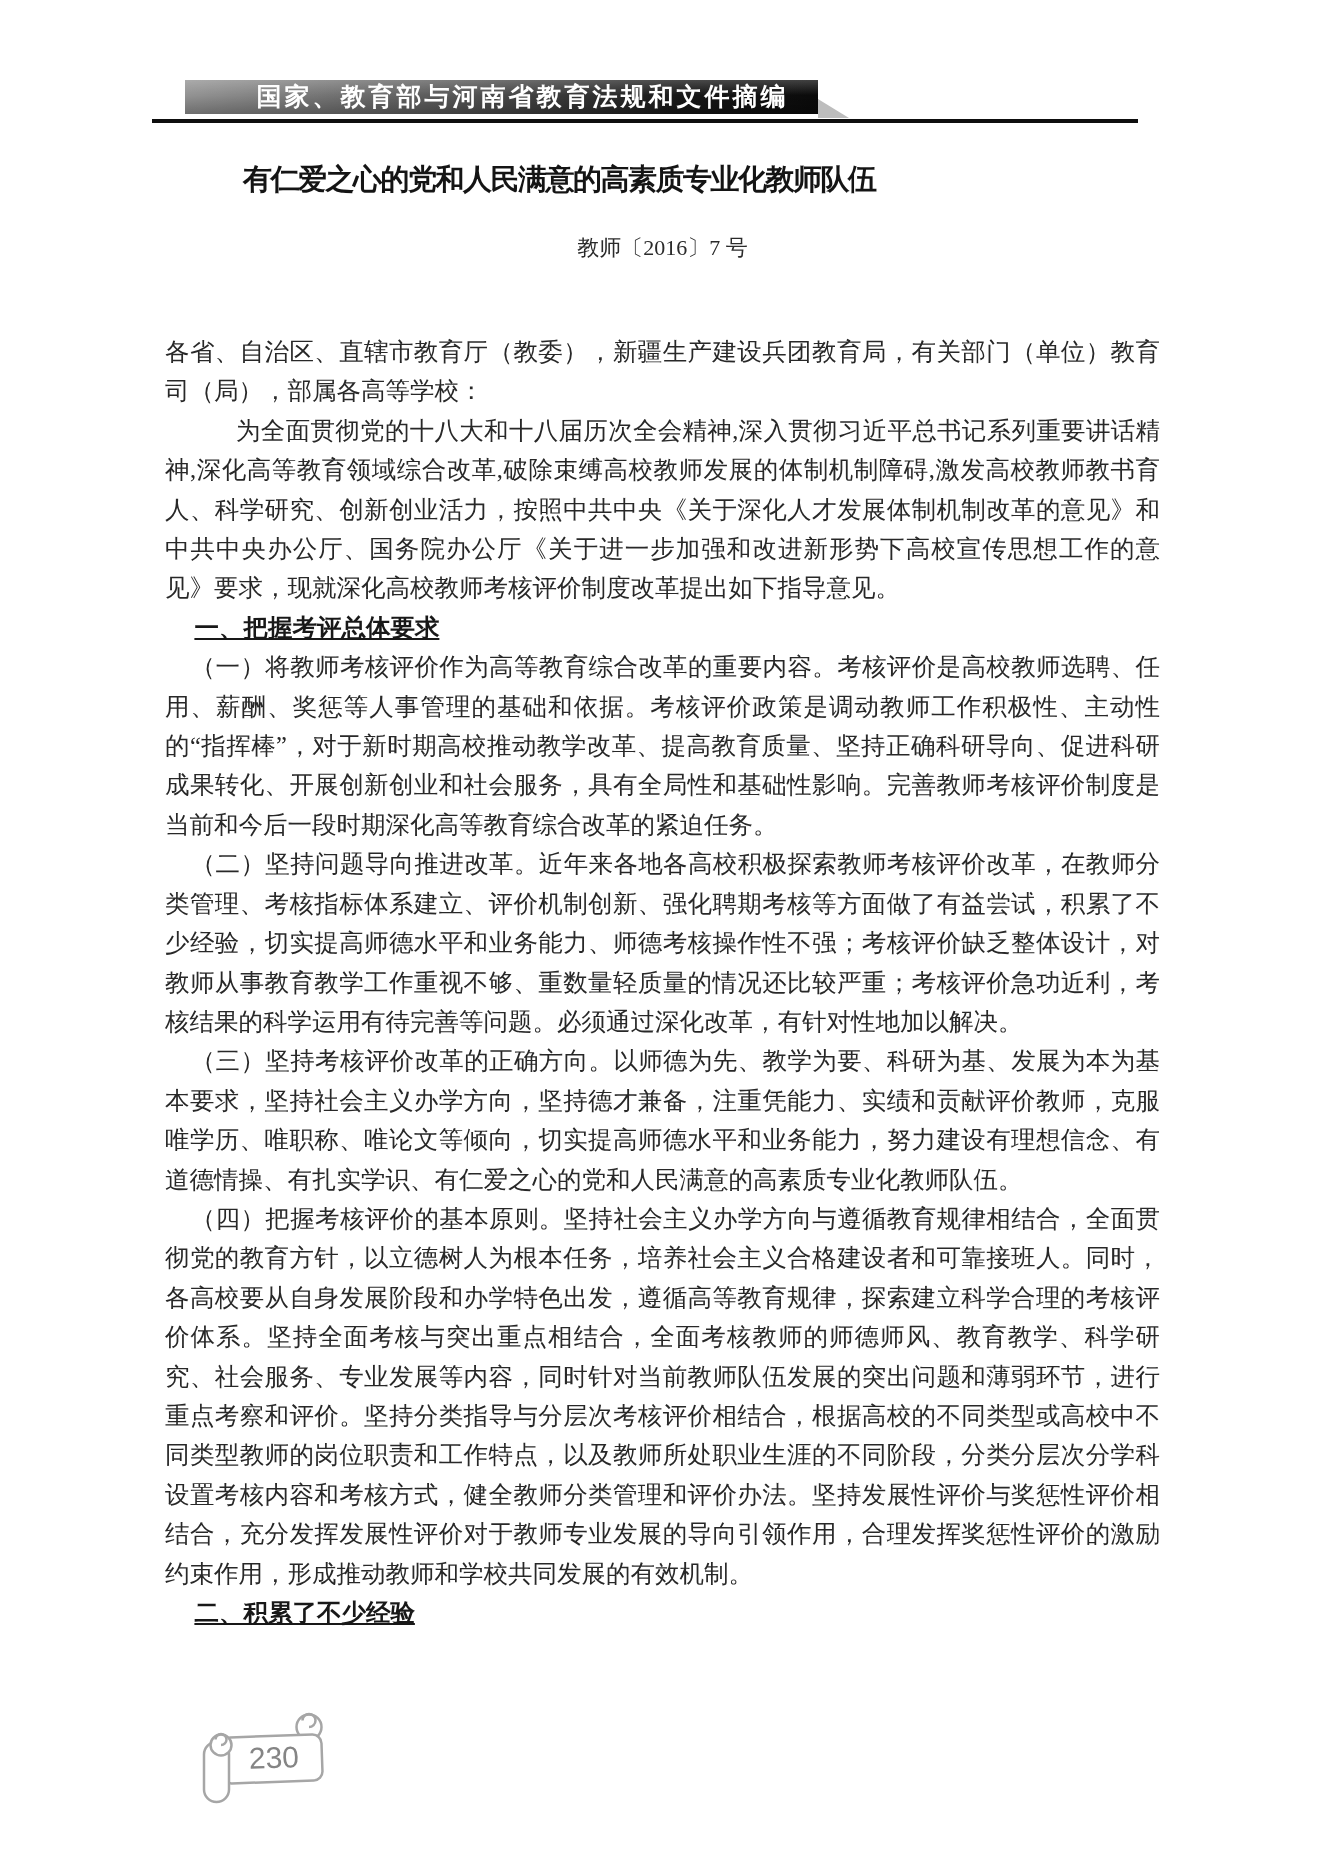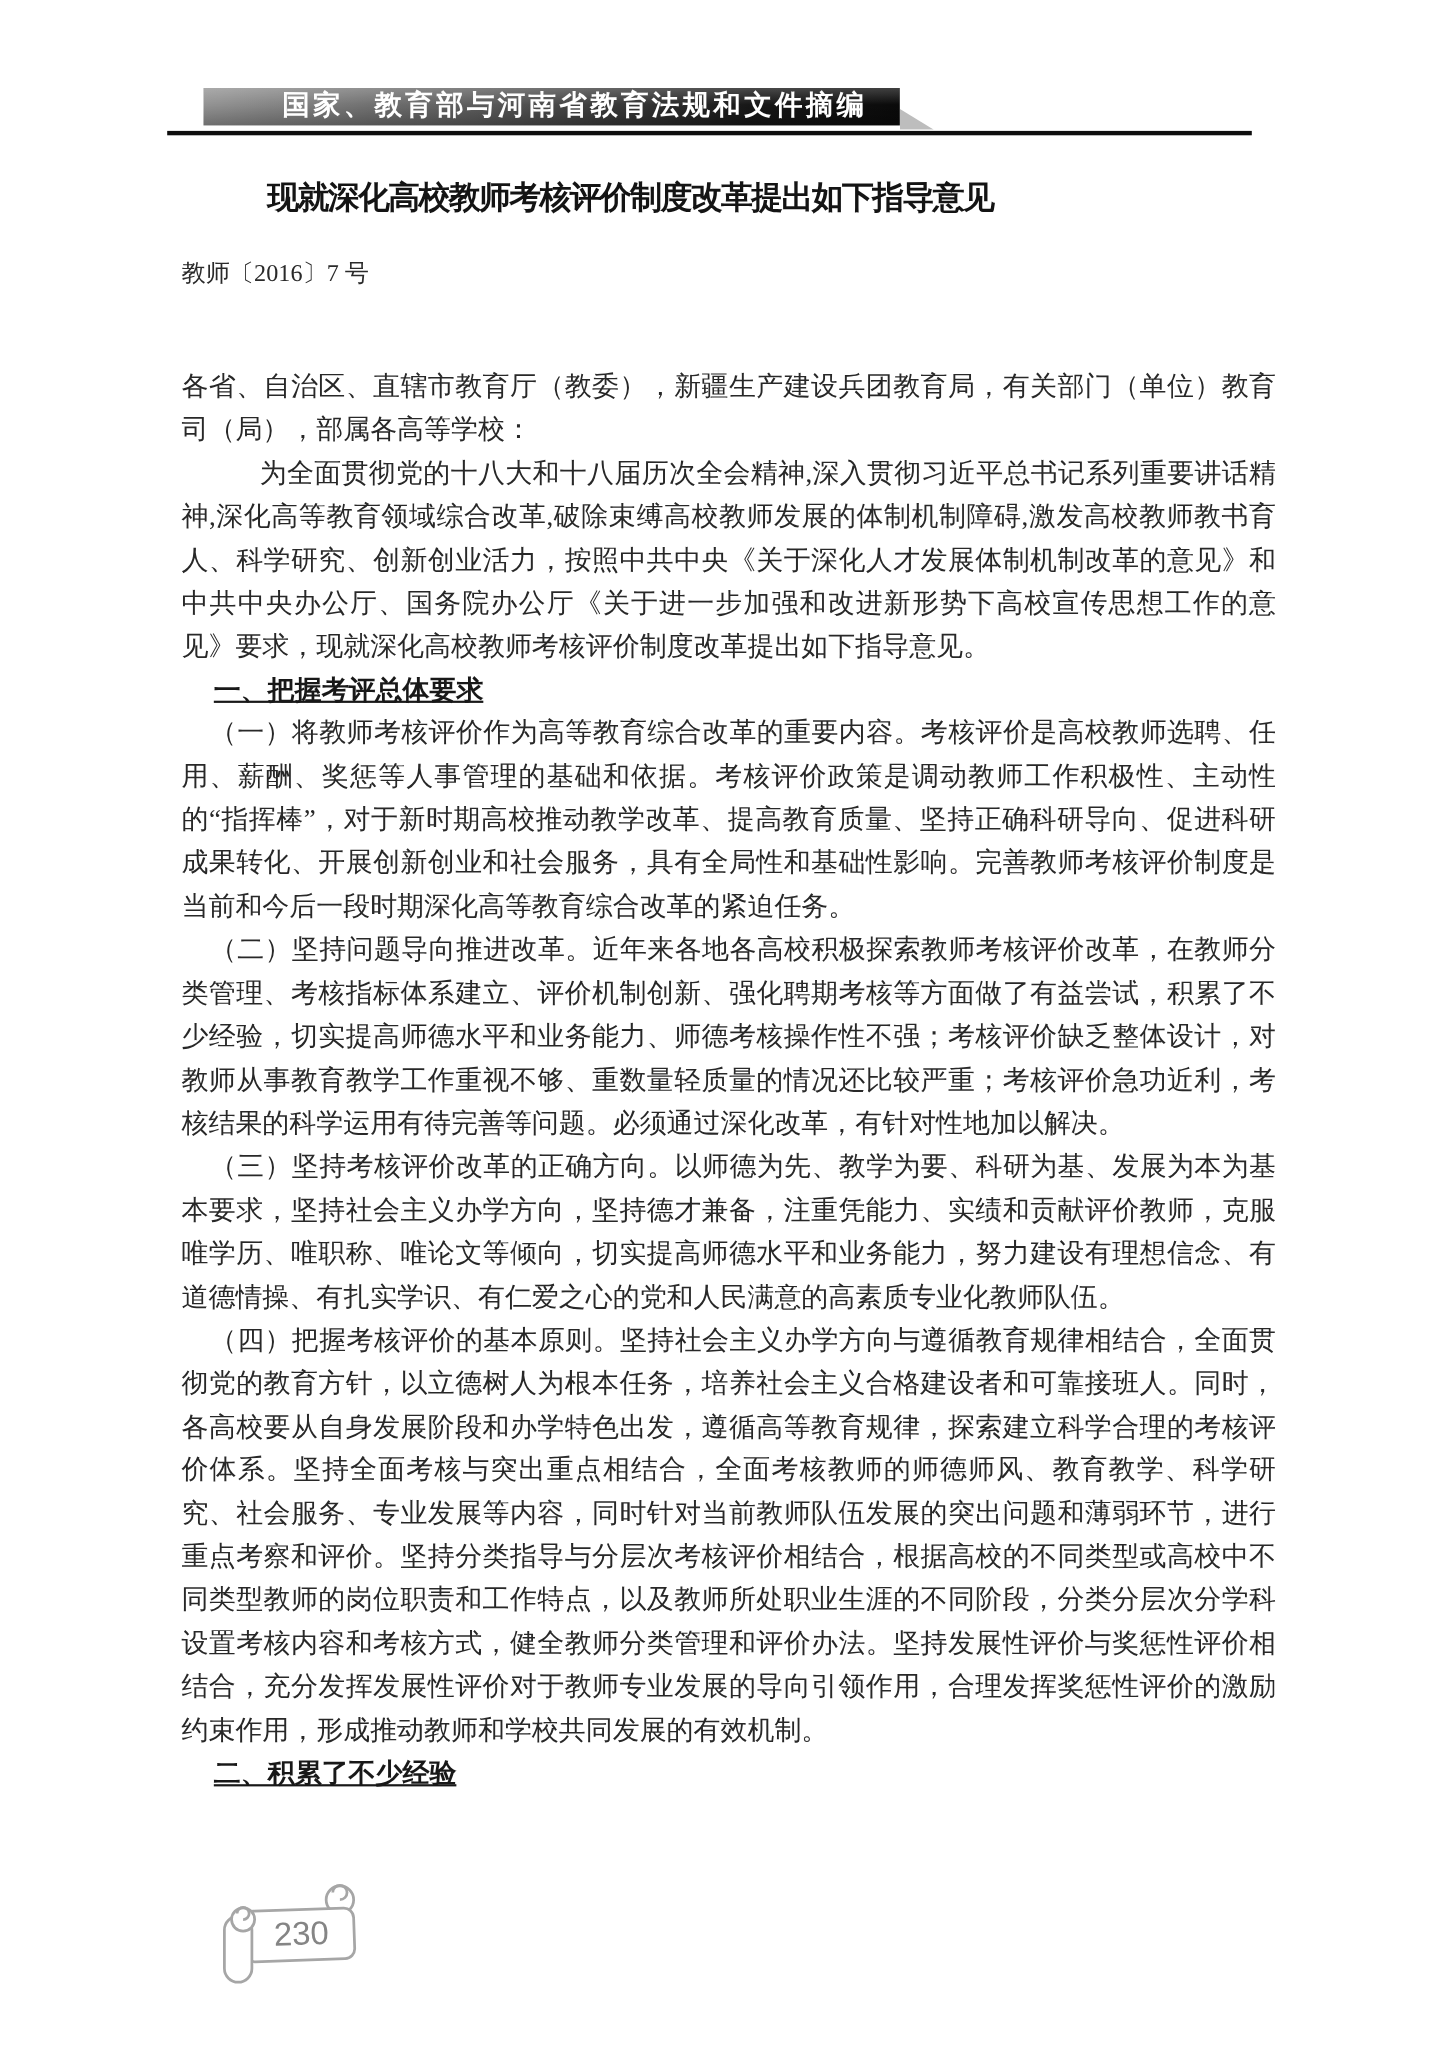--- a/index.html
+++ b/index.html
@@ -38,21 +38,21 @@
   }
   
   .doc-title{
     position:absolute;left:243px;top:160px;
     font-family:"Liberation Sans","DejaVu Sans",sans-serif;
     font-weight:700;font-size:29px;letter-spacing:-1.5px;
     color:#141414;white-space:nowrap;
   }
   .doc-number{
     position:absolute;left:165px;top:233px;width:995px;
-    text-align:left;font-size:22px;color:#2a2a2a;
+    text-align:center;font-size:22px;color:#2a2a2a;
   }
   
   .doc-body{
     position:absolute;left:165px;top:318px;width:995px;
     font-size:24.5px;line-height:39.4px;color:#282828;
     text-align:justify;
     margin-top:14px;
   }
   .doc-body p{margin:0;padding:0;}
   .p-addressee{text-indent:0;}
@@ -75,21 +75,21 @@
 <body>
 
 <div class="page">
 
   <div class="header-band">
     <span>国家、教育部与河南省教育法规和文件摘编</span>
   </div>
   <div class="header-arrow"></div>
   <div class="header-rule"></div>
 
-  <div class="doc-title">现就深化高校教师考核评价制度改革提出如下指导意见</div>
+  <div class="doc-title">有仁爱之心的党和人民满意的高素质专业化教师队伍</div>
   <div class="doc-number">教师〔2016〕7 号</div>
 
   <div class="doc-body">
     <p class="p-addressee">各省、自治区、直辖市教育厅（教委），新疆生产建设兵团教育局，有关部门（单位）教育司（局），部属各高等学校：</p>
     <p class="p-open">为全面贯彻党的十八大和十八届历次全会精神,深入贯彻习近平总书记系列重要讲话精神,深化高等教育领域综合改革,破除束缚高校教师发展的体制机制障碍,激发高校教师教书育人、科学研究、创新创业活力，按照中共中央《关于深化人才发展体制机制改革的意见》和中共中央办公厅、国务院办公厅《关于进一步加强和改进新形势下高校宣传思想工作的意见》要求，现就深化高校教师考核评价制度改革提出如下指导意见。</p>
     <p class="sec-heading">一、把握考评总体要求</p>
     <p class="p-clause">（一）将教师考核评价作为高等教育综合改革的重要内容。考核评价是高校教师选聘、任用、薪酬、奖惩等人事管理的基础和依据。考核评价政策是调动教师工作积极性、主动性的“指挥棒”，对于新时期高校推动教学改革、提高教育质量、坚持正确科研导向、促进科研成果转化、开展创新创业和社会服务，具有全局性和基础性影响。完善教师考核评价制度是当前和今后一段时期深化高等教育综合改革的紧迫任务。</p>
     <p class="p-clause">（二）坚持问题导向推进改革。近年来各地各高校积极探索教师考核评价改革，在教师分类管理、考核指标体系建立、评价机制创新、强化聘期考核等方面做了有益尝试，积累了不少经验，切实提高师德水平和业务能力、师德考核操作性不强；考核评价缺乏整体设计，对教师从事教育教学工作重视不够、重数量轻质量的情况还比较严重；考核评价急功近利，考核结果的科学运用有待完善等问题。必须通过深化改革，有针对性地加以解决。</p>
     <p class="p-clause">（三）坚持考核评价改革的正确方向。以师德为先、教学为要、科研为基、发展为本为基本要求，坚持社会主义办学方向，坚持德才兼备，注重凭能力、实绩和贡献评价教师，克服唯学历、唯职称、唯论文等倾向，切实提高师德水平和业务能力，努力建设有理想信念、有道德情操、有扎实学识、有仁爱之心的党和人民满意的高素质专业化教师队伍。</p>
     <p class="p-clause">（四）把握考核评价的基本原则。坚持社会主义办学方向与遵循教育规律相结合，全面贯彻党的教育方针，以立德树人为根本任务，培养社会主义合格建设者和可靠接班人。同时，各高校要从自身发展阶段和办学特色出发，遵循高等教育规律，探索建立科学合理的考核评价体系。坚持全面考核与突出重点相结合，全面考核教师的师德师风、教育教学、科学研究、社会服务、专业发展等内容，同时针对当前教师队伍发展的突出问题和薄弱环节，进行重点考察和评价。坚持分类指导与分层次考核评价相结合，根据高校的不同类型或高校中不同类型教师的岗位职责和工作特点，以及教师所处职业生涯的不同阶段，分类分层次分学科设置考核内容和考核方式，健全教师分类管理和评价办法。坚持发展性评价与奖惩性评价相结合，充分发挥发展性评价对于教师专业发展的导向引领作用，合理发挥奖惩性评价的激励约束作用，形成推动教师和学校共同发展的有效机制。</p>

